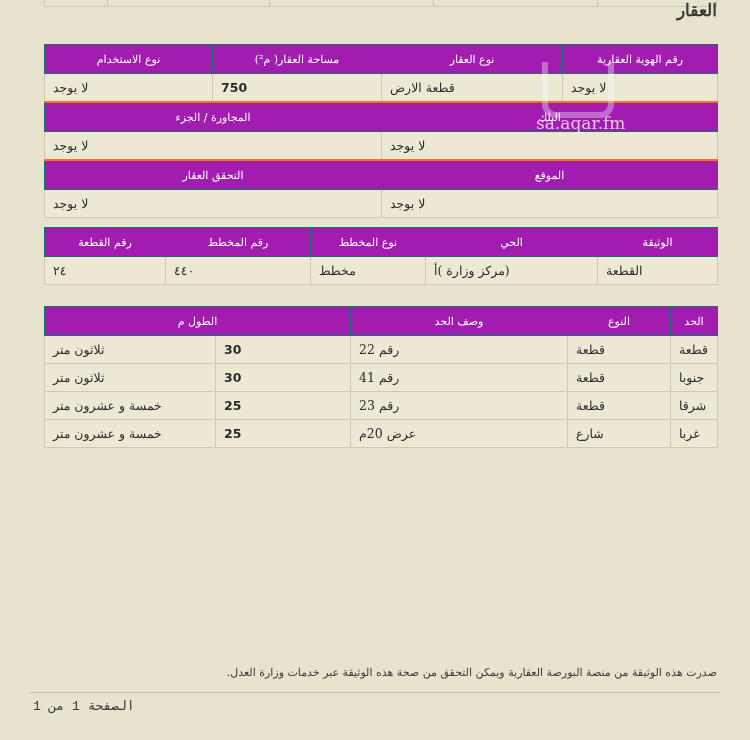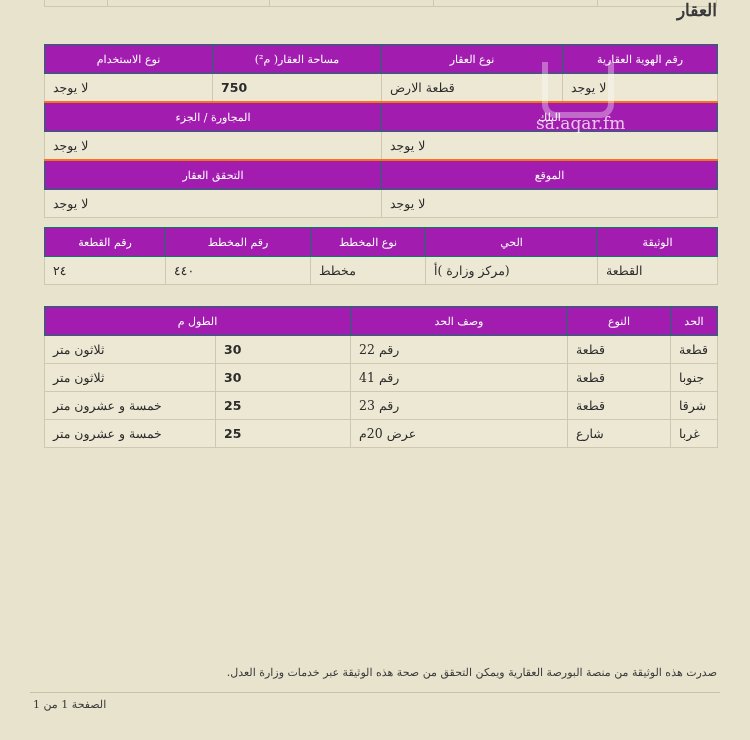--- a/index.html
+++ b/index.html
@@ -42,21 +42,21 @@
       border:6px solid rgba(255,255,255,0.35); border-top:none; border-radius:0 0 14px 14px;
       pointer-events:none;
     }
     .footer-line {
       position:absolute; left:30px; right:30px; top:692px; border-top:1px solid #c8c2aa;
     }
     .footer-note {
       position:absolute; right:33px; top:666px; font-size:11px; color:#3a3a3a;
     }
     .footer-page {
-      position:absolute; left:33px; top:698px; font-size:11px; color:#3a3a3a;
+      position:absolute; left:33px; top:698px; font-size:13px; color:#3a3a3a;font-family:Liberation Mono, monospace;
     }
   </style>
 </head>
 <body>
 
 <div class="prev-table">
   <div style="width:118px"></div>
     <div style="width:163px"></div>
     <div style="width:163px"></div>
     <div style="width:161px"></div>

